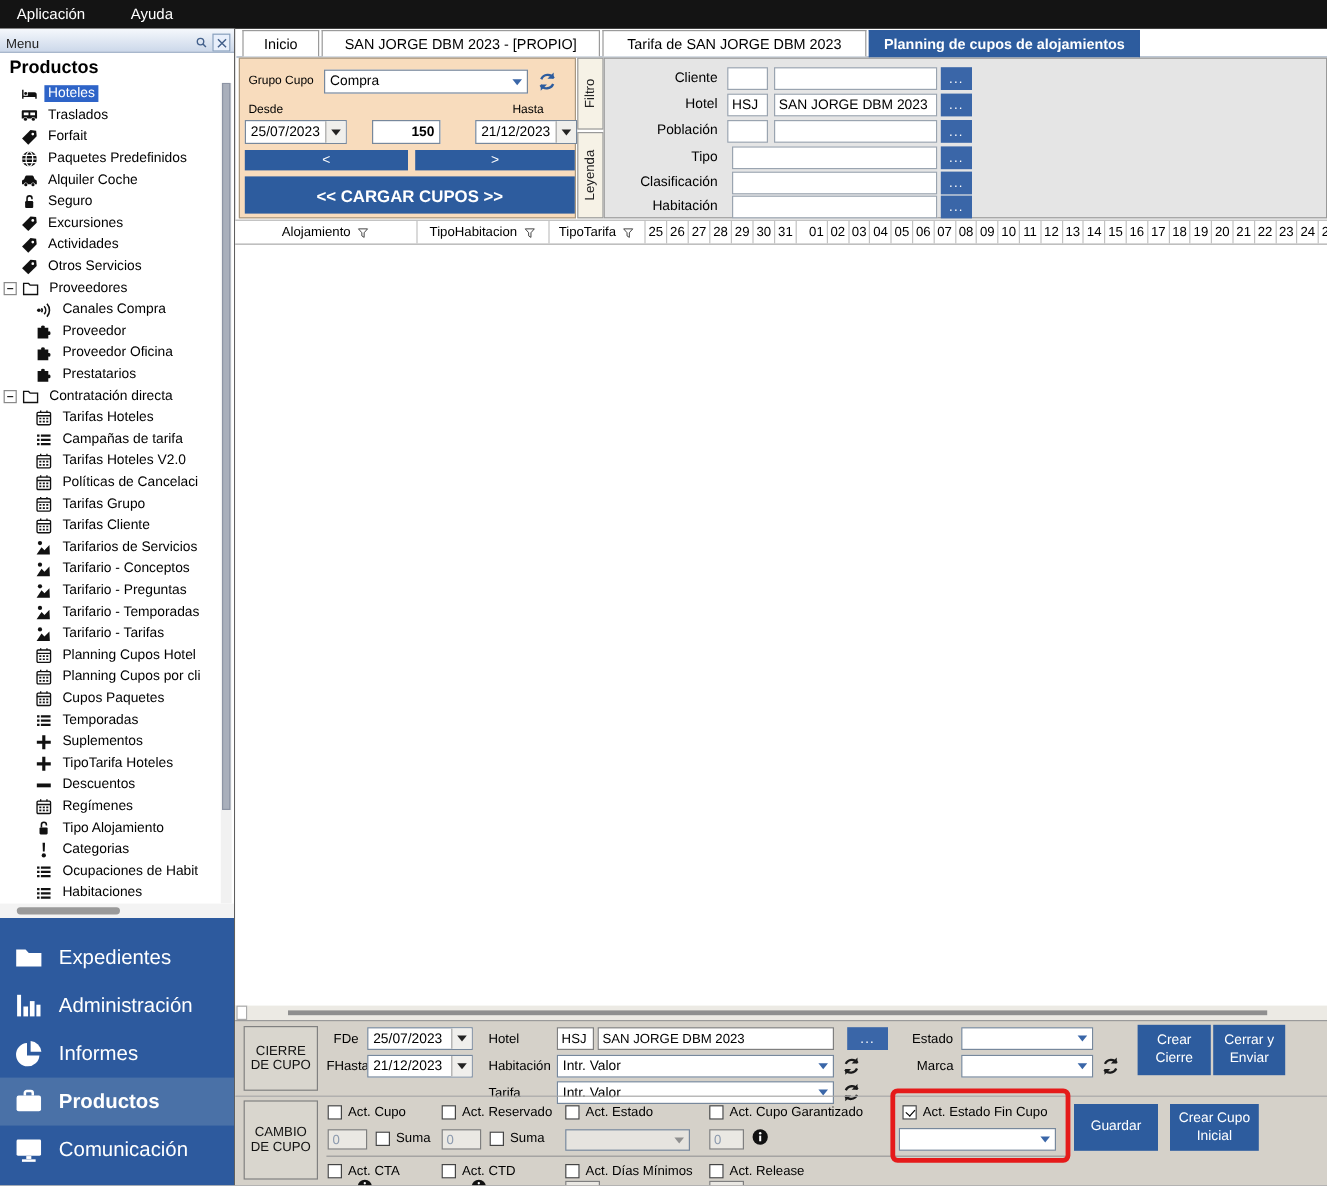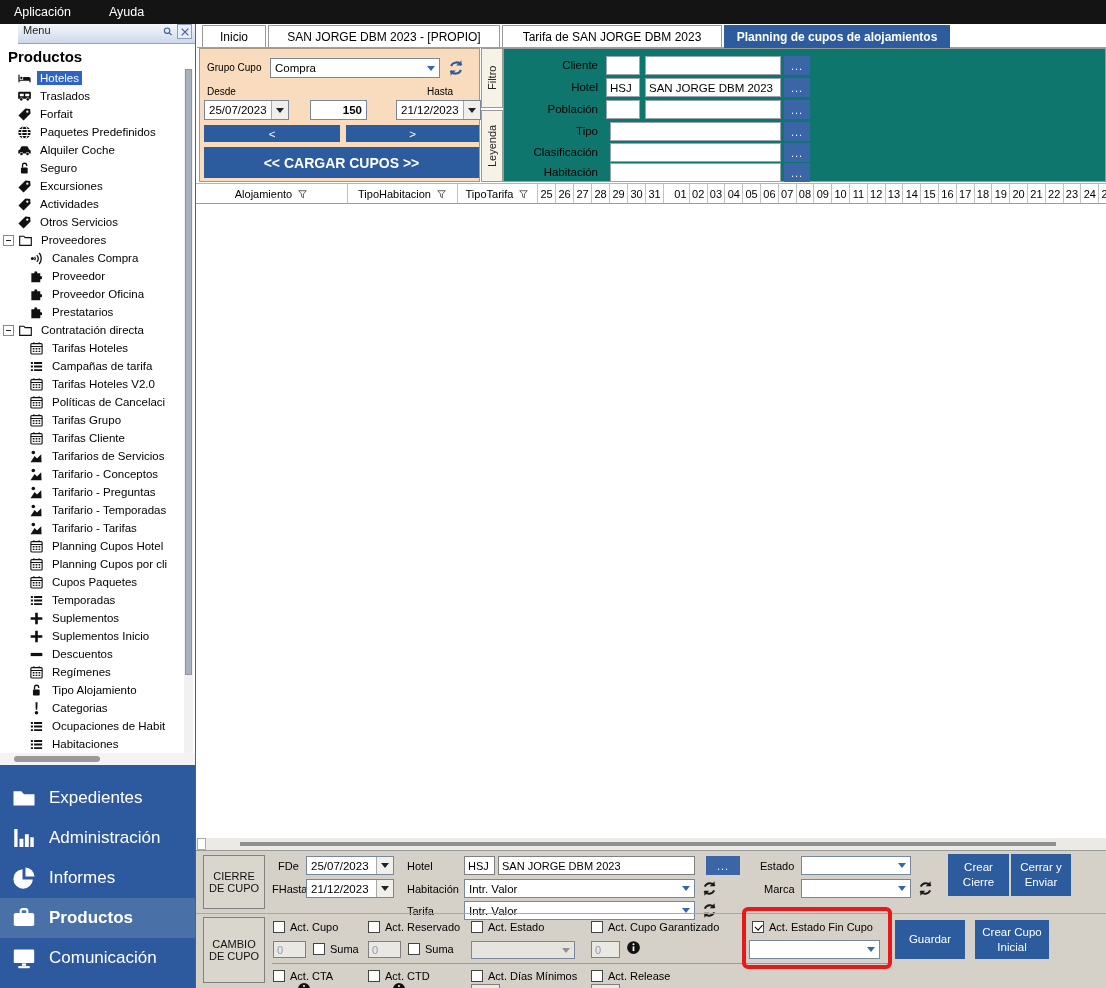--- a/index.html
+++ b/index.html
@@ -6,21 +6,21 @@
   .app{position:relative;width:1106px;height:988px;overflow:hidden;background:#fff;
        font-family:"Liberation Sans",sans-serif;-webkit-font-smoothing:antialiased;}
   
   .menubar{position:absolute;left:0;top:0;width:100%;height:24px;background:#141414;
            display:flex;align-items:center;gap:38px;padding-left:14px;box-sizing:border-box;}
   .menubar-item{color:#fff;font-size:12.5px;}
   
   .sidebar{position:absolute;left:0;top:24px;width:196px;height:964px;background:#fff;
            border-right:1px solid #5f5f5f;box-sizing:border-box;display:flex;flex-direction:column;}
   .menu-titlebar{height:19px;flex:none;background:linear-gradient(#f5f8fc,#ccd8ea);
-                 border-bottom:1px solid #93a6c0;display:flex;align-items:flex-start;padding:0 3px;margin-left:18px;}
+                 border-bottom:1px solid #93a6c0;display:flex;align-items:flex-end;padding:0 3px;}
   .menu-title{flex:1;font-size:11px;color:#222;padding-left:2px;}
   .tb-icon{width:15px;height:15px;display:flex;align-items:center;justify-content:center;color:#44618c;margin-left:2px;}
   .tb-icon svg{width:12px;height:12px;}
   .tb-icon.closebox{border:1px solid #89a0bd;background:#e8effb;box-sizing:border-box;}
   .products-header{height:25px;flex:none;font-size:15px;font-weight:bold;padding:4px 0 0 8px;box-sizing:border-box;}
   .tree-wrap{position:relative;height:684px;flex:none;overflow:hidden;}
   .tree-row{height:18px;display:flex;align-items:center;font-size:11.5px;white-space:nowrap;}
   .tree-row.lvl0{padding-left:3px;}
   .tree-row.lvl1{padding-left:17px;}
   .tree-row.lvl2{padding-left:29px;}
@@ -74,21 +74,21 @@
   .blue-btn{position:absolute;background:#2d5c9e;color:#fff;display:flex;align-items:center;justify-content:center;
             font-size:11.5px;text-align:center;cursor:default;}
   .btn-prev{left:4px;top:76px;width:136px;height:17px;}
   .btn-next{left:146px;top:76px;width:133px;height:17px;}
   .btn-cargar{left:4px;top:98px;width:275px;height:31px;font-size:14px;font-weight:bold;}
   .side-tab{position:absolute;width:22px;background:#f6f2e6;border:1px solid #999;box-sizing:border-box;
             writing-mode:vertical-rl;transform:rotate(180deg);display:flex;align-items:center;justify-content:center;
             font-size:11px;color:#222;}
   .tab-filtro{left:481px;top:48px;height:60px;}
   .tab-leyenda{left:481px;top:110px;height:72px;}
-  .filter-right{position:absolute;left:503px;top:48px;width:603px;height:134px;background:#0f766e;
+  .filter-right{position:absolute;left:503px;top:48px;width:603px;height:134px;background:#e5e5e5;
                 border:1px solid #999;box-sizing:border-box;}
   .ff-label{position:absolute;left:2px;width:92px;text-align:right;font-size:11.5px;color:#000;}
   .ff-inp{position:absolute;height:19px;background:#fff;border:1px solid #9aa4b0;box-sizing:border-box;
           font-size:11.5px;display:flex;align-items:center;padding-left:3px;white-space:nowrap;overflow:hidden;}
   .ff-btn{position:absolute;width:26px;height:19px;background:#3a66a8;color:#fff;font-size:11px;
           display:flex;align-items:center;justify-content:center;letter-spacing:1px;}
   
   .grid-header{position:absolute;left:196px;top:183px;width:910px;height:21px;background:#fff;
                border-top:1px solid #b5b5b5;border-bottom:1px solid #9c9c9c;box-sizing:border-box;overflow:hidden;}
   .gh-cell{position:absolute;top:0;height:20px;display:flex;align-items:center;justify-content:center;
@@ -420,21 +420,21 @@
           <div class="tree-row lvl2">
             <span class="tree-icon"><svg viewBox="0 0 16 16" fill="currentColor">
                 <path d="M6.6 1.8h2.8v4.8h4.8v2.8H9.4v4.8H6.6V9.4H1.8V6.6h4.8z"></path>
               </svg></span>
             <span class="tree-label">Suplementos</span>
           </div>
           <div class="tree-row lvl2">
             <span class="tree-icon"><svg viewBox="0 0 16 16" fill="currentColor">
                 <path d="M6.6 1.8h2.8v4.8h4.8v2.8H9.4v4.8H6.6V9.4H1.8V6.6h4.8z"></path>
               </svg></span>
-            <span class="tree-label">Suplementos Inicio</span>
+            <span class="tree-label">TipoTarifa Hoteles</span>
           </div>
           <div class="tree-row lvl2">
             <span class="tree-icon"><svg viewBox="0 0 16 16" fill="currentColor">
                 <rect x="1.8" y="6.3" width="12.4" height="3.4"></rect>
               </svg></span>
             <span class="tree-label">Descuentos</span>
           </div>
           <div class="tree-row lvl2">
             <span class="tree-icon"><svg viewBox="0 0 16 16" fill="currentColor">
                 <g fill="none" stroke="currentColor" stroke-width="1.2">

